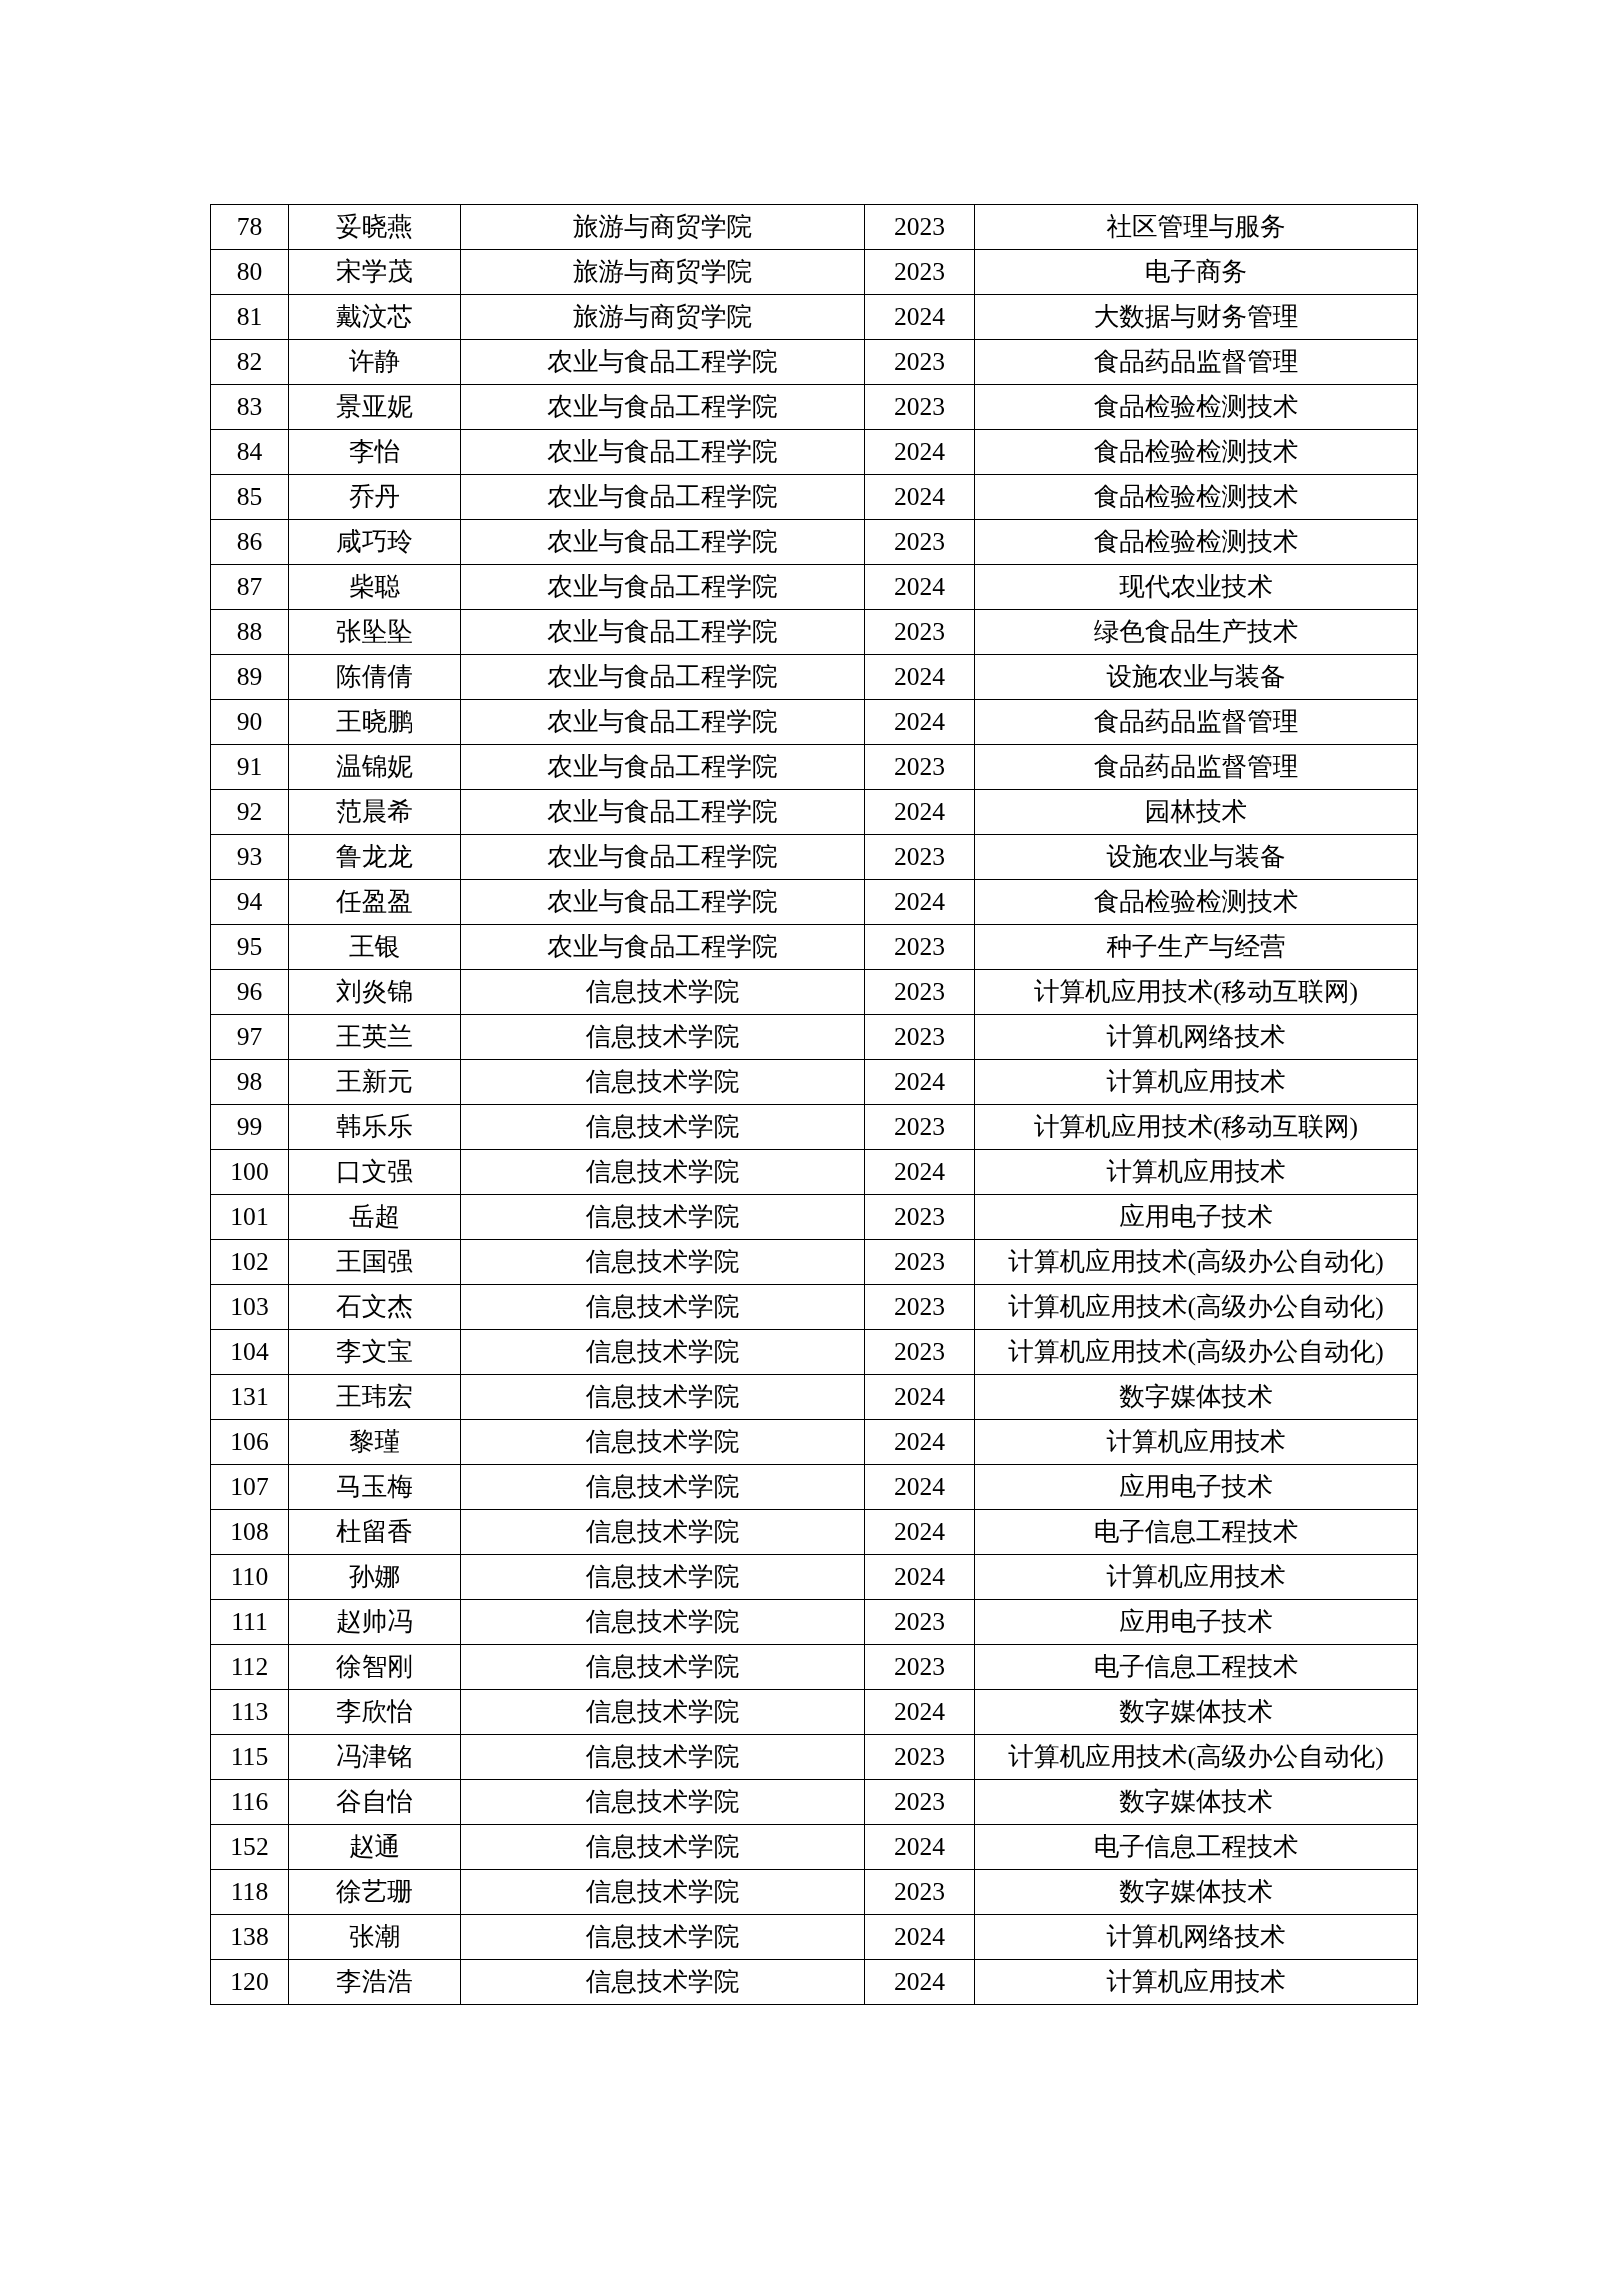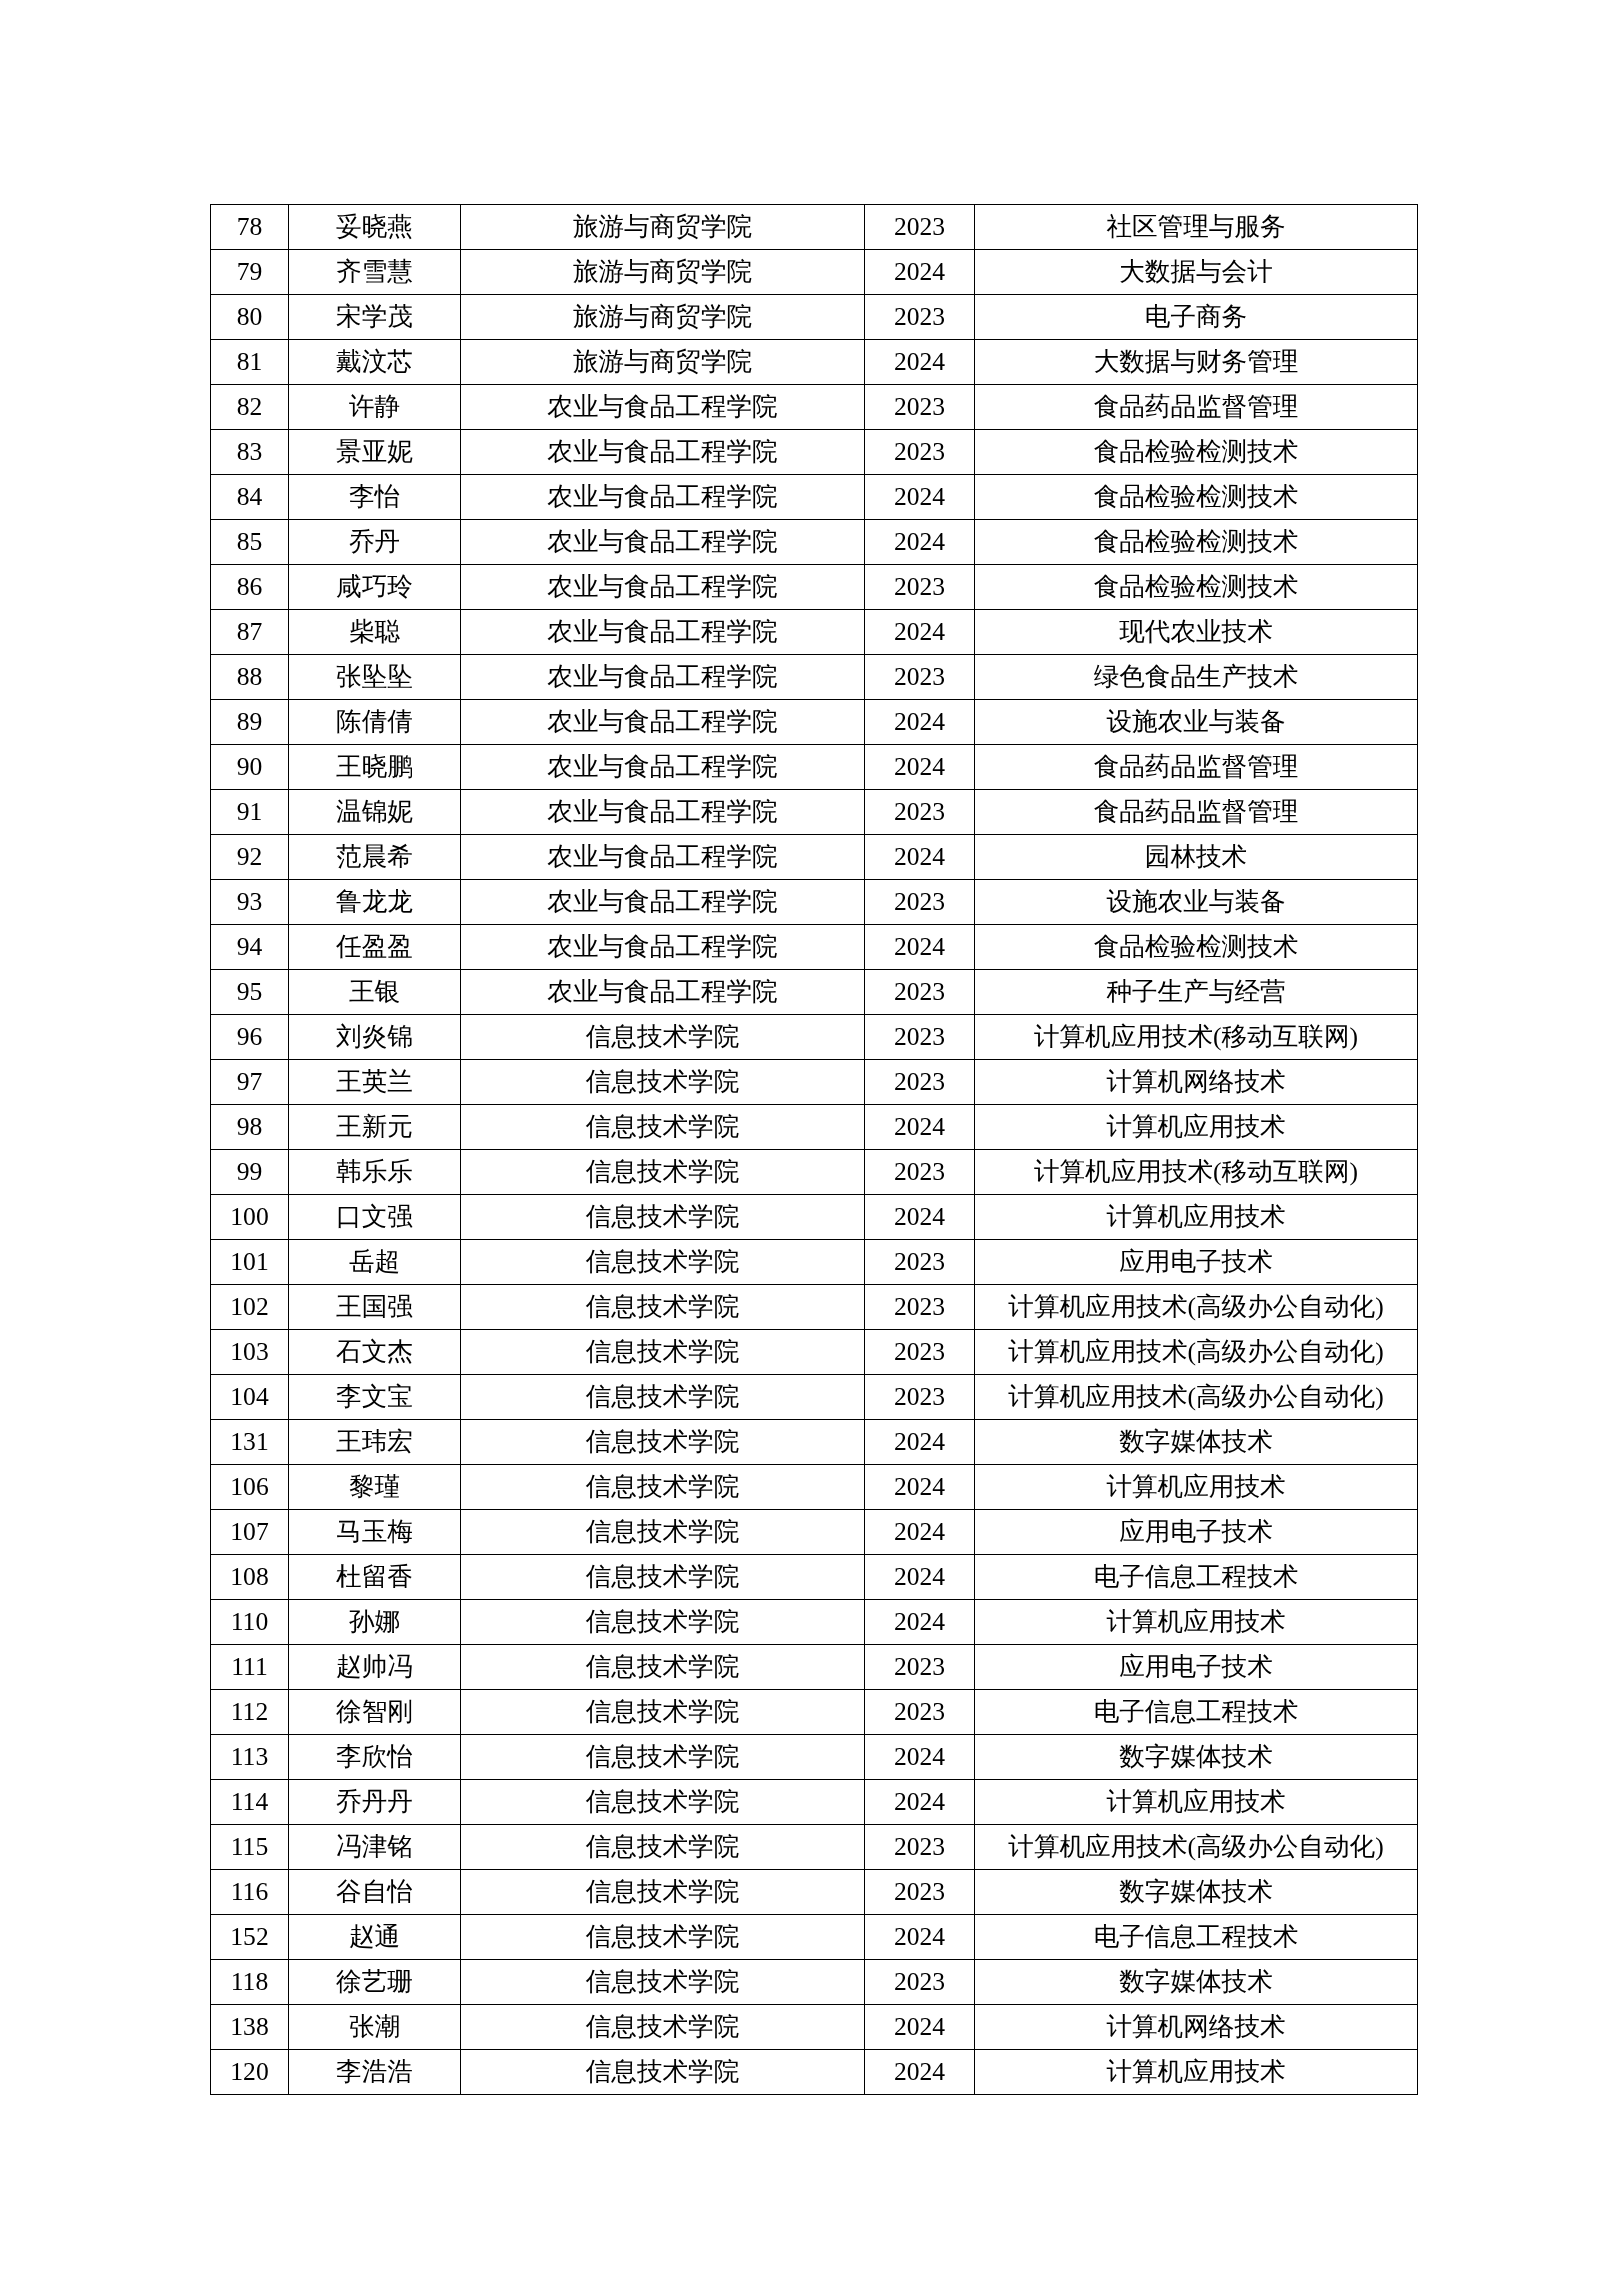--- a/index.html
+++ b/index.html
@@ -63,27 +63,20 @@
     </colgroup>
     <tbody>
         <tr>
           <td>78</td>
           <td>妥晓燕</td>
           <td>旅游与商贸学院</td>
           <td>2023</td>
           <td>社区管理与服务</td>
         </tr>
         <tr>
-          <td>79</td>
-          <td>齐雪慧</td>
-          <td>旅游与商贸学院</td>
-          <td>2024</td>
-          <td>大数据与会计</td>
-        </tr>
-        <tr>
           <td>80</td>
           <td>宋学茂</td>
           <td>旅游与商贸学院</td>
           <td>2023</td>
           <td>电子商务</td>
         </tr>
         <tr>
           <td>81</td>
           <td>戴汶芯</td>
           <td>旅游与商贸学院</td>
@@ -299,27 +292,20 @@
           <td>信息技术学院</td>
           <td>2023</td>
           <td>电子信息工程技术</td>
         </tr>
         <tr>
           <td>113</td>
           <td>李欣怡</td>
           <td>信息技术学院</td>
           <td>2024</td>
           <td>数字媒体技术</td>
-        </tr>
-        <tr>
-          <td>114</td>
-          <td>乔丹丹</td>
-          <td>信息技术学院</td>
-          <td>2024</td>
-          <td>计算机应用技术</td>
         </tr>
         <tr>
           <td>115</td>
           <td>冯津铭</td>
           <td>信息技术学院</td>
           <td>2023</td>
           <td>计算机应用技术(高级办公自动化)</td>
         </tr>
         <tr>
           <td>116</td>

